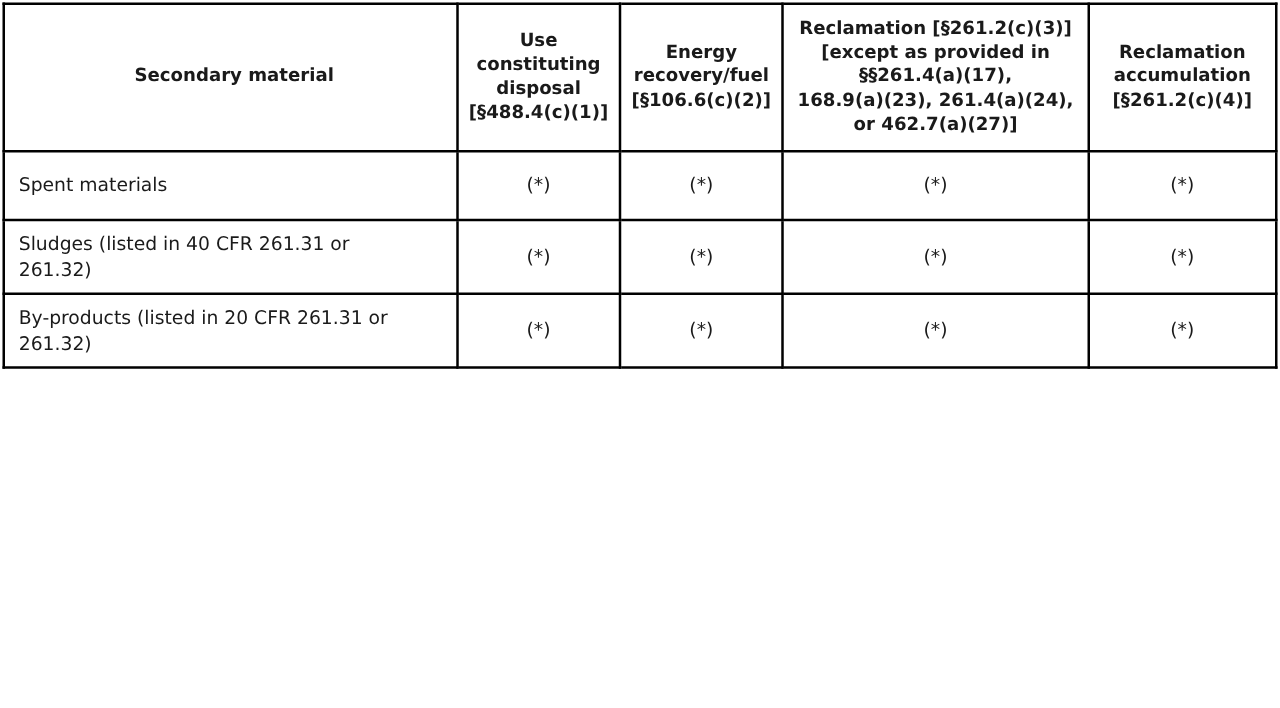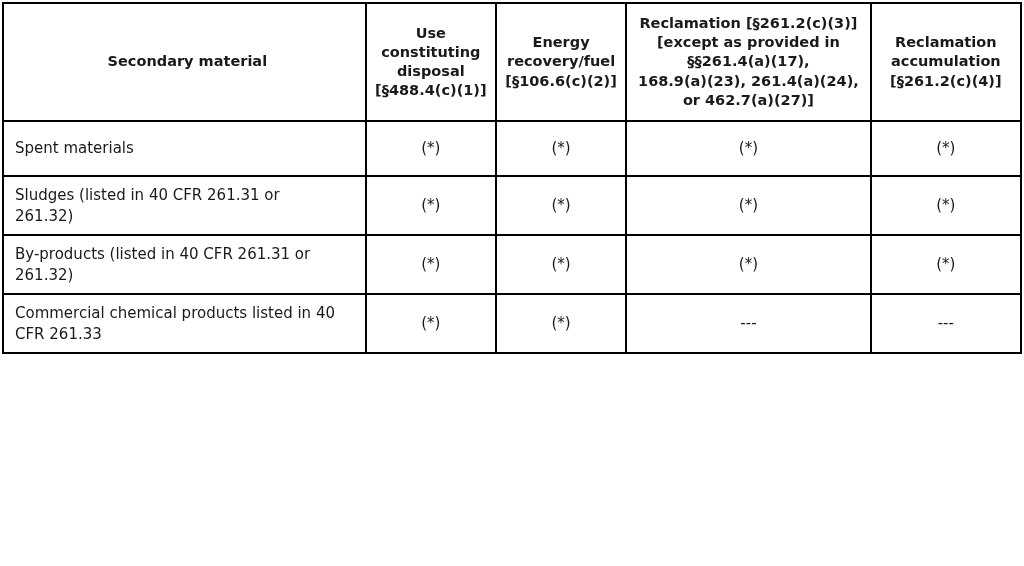--- a/index.html
+++ b/index.html
@@ -122,29 +122,22 @@
         <td class="mark">(*)</td>
       </tr>
       <tr class="tall">
         <td class="material">Sludges (listed in 40 CFR 261.31 or 261.32)</td>
         <td class="mark">(*)</td>
         <td class="mark">(*)</td>
         <td class="mark">(*)</td>
         <td class="mark">(*)</td>
       </tr>
       <tr class="tall">
-        <td class="material">By-products (listed in 40 CFR 261.31 or 261.32)</td>
+        <td class="material">By-products (listed in 20 CFR 261.31 or 261.32)</td>
         <td class="mark">(*)</td>
         <td class="mark">(*)</td>
         <td class="mark">(*)</td>
         <td class="mark">(*)</td>
-      </tr>
-      <tr class="tall">
-        <td class="material">Commercial chemical products listed in 40 CFR 261.33</td>
-        <td class="mark">(*)</td>
-        <td class="mark">(*)</td>
-        <td class="mark">---</td>
-        <td class="mark">---</td>
       </tr>
     </tbody>
   </table>
 
 </div>
 
 </body></html>

